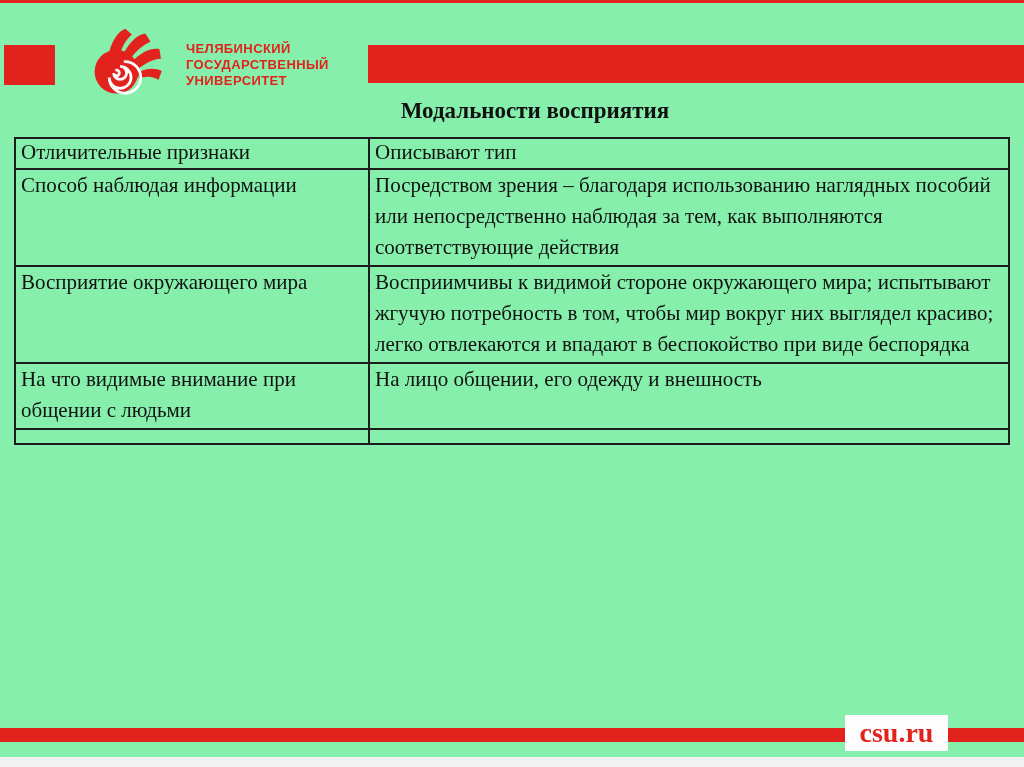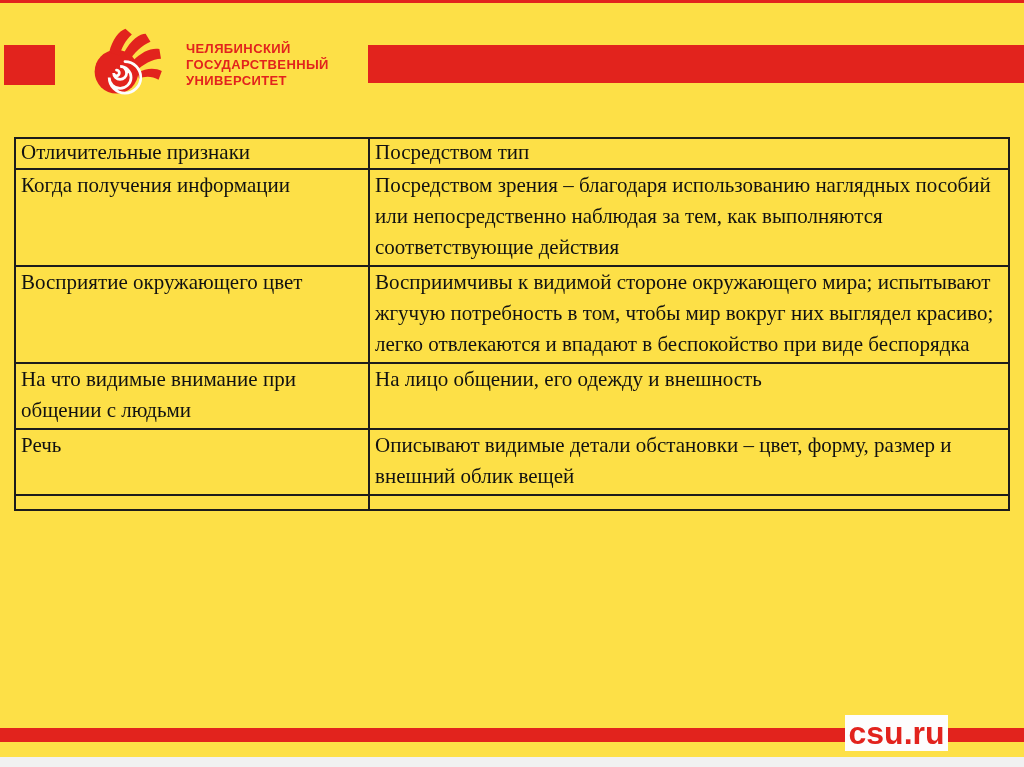--- a/index.html
+++ b/index.html
@@ -4,21 +4,21 @@
 <style>
   html,body{margin:0;padding:0;}
   body{
     width:1024px;height:767px;
     background:#f1f1f1;
     font-family:"Liberation Serif", serif;
     position:relative;overflow:hidden;
   }
   .slide{
     position:absolute;left:0;top:0;width:1024px;height:757px;
-    background:#fde047;
+    background:#86efac;
   }
   .top-line{
     position:absolute;left:0;top:0;width:1024px;height:3px;
     background:var(--red);
   }
   .left-block{
     position:absolute;left:4px;top:45px;width:51px;height:40px;
     background:var(--red);
   }
   .right-bar{
@@ -61,22 +61,22 @@
     background:var(--red);z-index:6;
   }
   .footer-bar-seg2{
     position:absolute;left:948px;top:728px;width:76px;height:14px;
     background:var(--red);z-index:6;
   }
   .footer-site{
     position:absolute;left:845px;top:715px;width:103px;height:36px;
     background:#fdfdfd;z-index:6;
     display:flex;align-items:center;justify-content:center;
-    font-family:Liberation Sans, sans-serif;
-    font-weight:bold;font-size:32px;color:var(--red);
+    font-family:Liberation Serif, serif;
+    font-weight:bold;font-size:28px;color:var(--red);
     text-decoration:none;
   }
 </style>
 </head>
 <body>
 
 <div class="slide">
 
   <div class="top-line"></div>
   <div class="left-block"></div>
@@ -90,48 +90,45 @@
       <path d="M57 41 C68 29 81 24 90 26 L92 38 C82 38 69 45 61 54 Z"></path>
       <path d="M63 55 C74 49 85 49 93 53 L89 64 C81 59 71 59 65 63 Z"></path>
     </g>
     <path d="M37 52 a3.5 3.5 0 1 1 -3.5 3.5 a8 8 0 1 0 8 -8 a13.5 13.5 0 1 1 -13.5 13.5 a19.5 19.5 0 1 0 19.5 -19.5" fill="none" stroke="#fdfdfd" stroke-width="3.4" stroke-linecap="round"></path>
   </svg>
 
   <div class="logo-text">ЧЕЛЯБИНСКИЙ
 ГОСУДАРСТВЕННЫЙ
 УНИВЕРСИТЕТ</div>
 
+  <div class="slide-title">Модальности восприятия</div>
 
   <table class="modal-table">
     <colgroup>
         <col class="c1">
         <col class="c2">
       </colgroup>
     <thead>
       <tr class="head-row">
         <th>Отличительные признаки</th>
-        <th>Посредством тип</th>
+        <th>Описывают тип</th>
       </tr>
     </thead>
     <tbody id="table-body">
         <tr>
-          <td>Когда получения информации</td>
+          <td>Способ наблюдая информации</td>
           <td>Посредством зрения – благодаря использованию наглядных пособий или непосредственно наблюдая за тем, как выполняются соответствующие действия</td>
         </tr>
         <tr>
-          <td>Восприятие окружающего цвет</td>
+          <td>Восприятие окружающего мира</td>
           <td>Восприимчивы к видимой стороне окружающего мира; испытывают жгучую потребность в том, чтобы мир вокруг них выглядел красиво; легко отвлекаются и впадают в беспокойство при виде беспорядка</td>
         </tr>
         <tr>
           <td>На что видимые внимание при общении с людьми</td>
           <td>На лицо общении, его одежду и внешность</td>
-        </tr>
-        <tr>
-          <td>Речь</td>
-          <td>Описывают видимые детали обстановки – цвет, форму, размер и внешний облик вещей</td>
         </tr>
         <tr class="empty-row">
           <td></td>
           <td></td>
         </tr>
       </tbody>
   </table>
 
   <div class="footer-bar-seg1"></div>
   <div class="footer-site">csu.ru</div>

